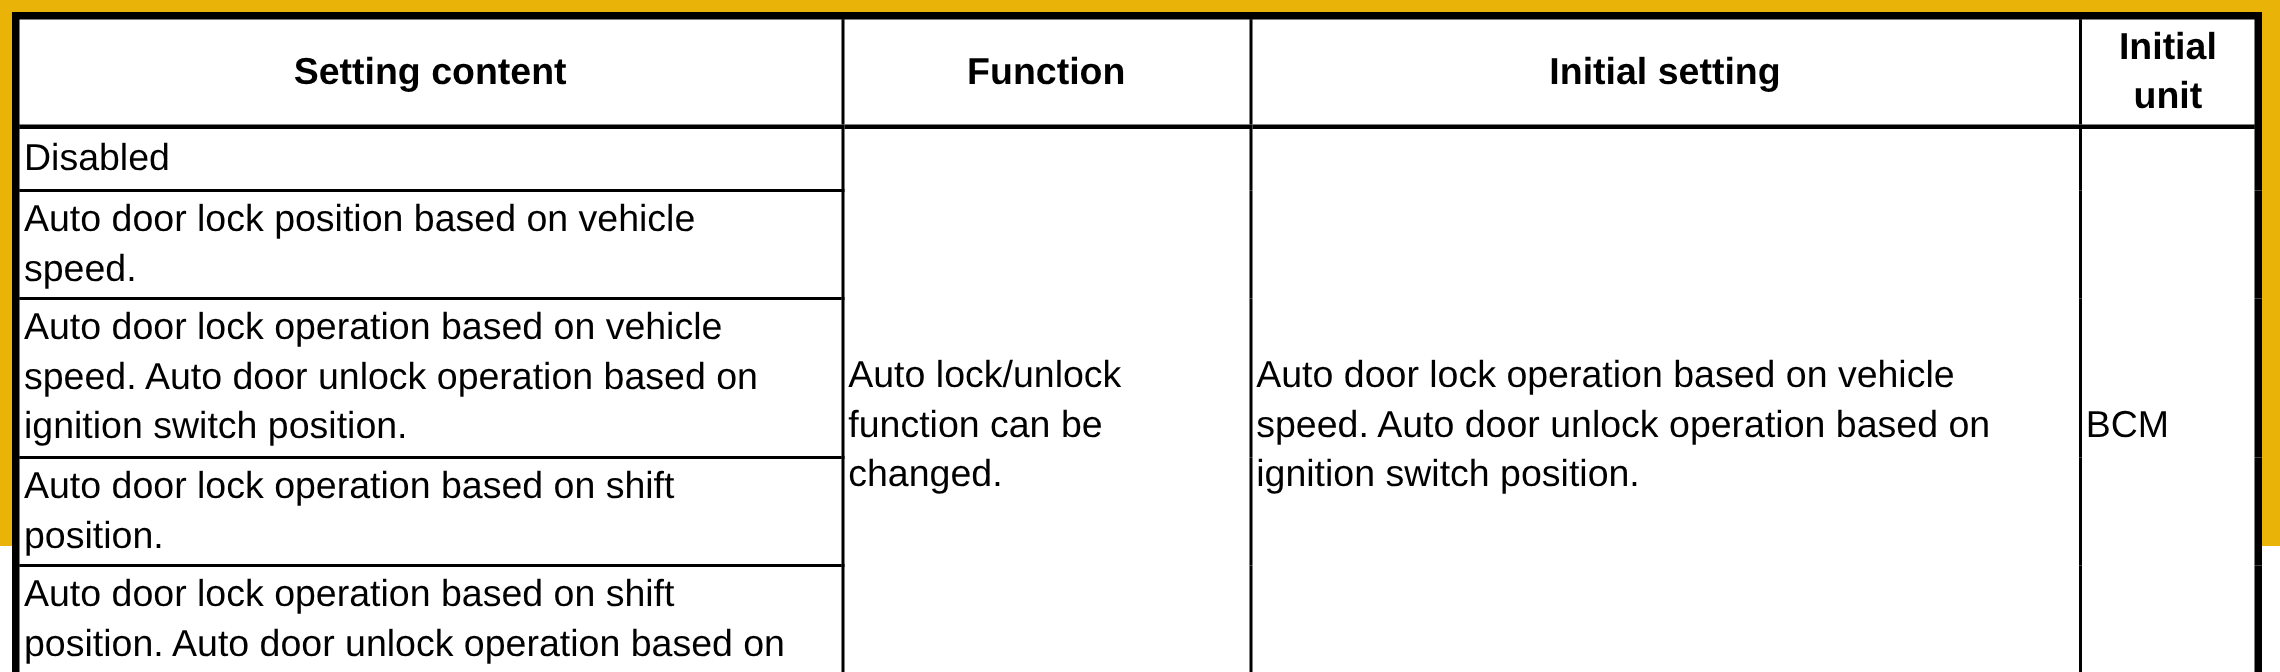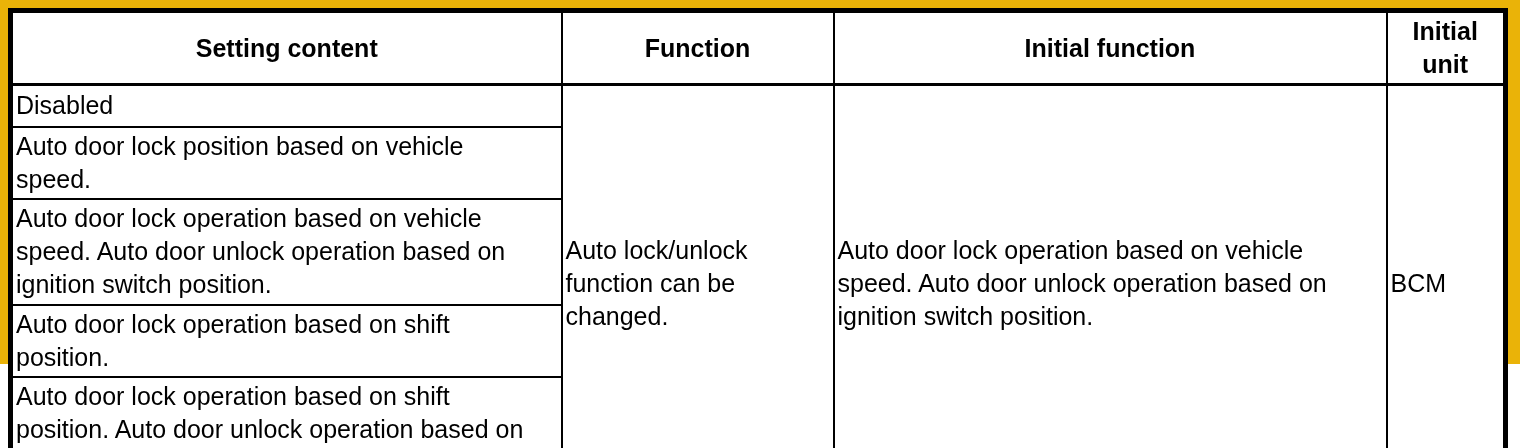--- a/index.html
+++ b/index.html
@@ -65,21 +65,21 @@
     <colgroup>
       <col style="width:551px">
       <col style="width:272px">
       <col style="width:553px">
       <col style="width:119px">
     </colgroup>
     <thead>
       <tr>
         <th>Setting content</th>
         <th>Function</th>
-        <th>Initial function</th>
+        <th>Initial setting</th>
         <th>Initial unit</th>
       </tr>
     </thead>
     <tbody>
       <tr class="row-1">
         <td class="cell-setting">Disabled</td>
         <td class="cell-function" rowspan="5">Auto lock/unlock function can be changed.</td>
         <td class="cell-initial" rowspan="5">Auto door lock operation based on vehicle speed. Auto door unlock operation based on ignition switch position.</td>
         <td class="cell-control" rowspan="5">BCM</td>
       </tr>

